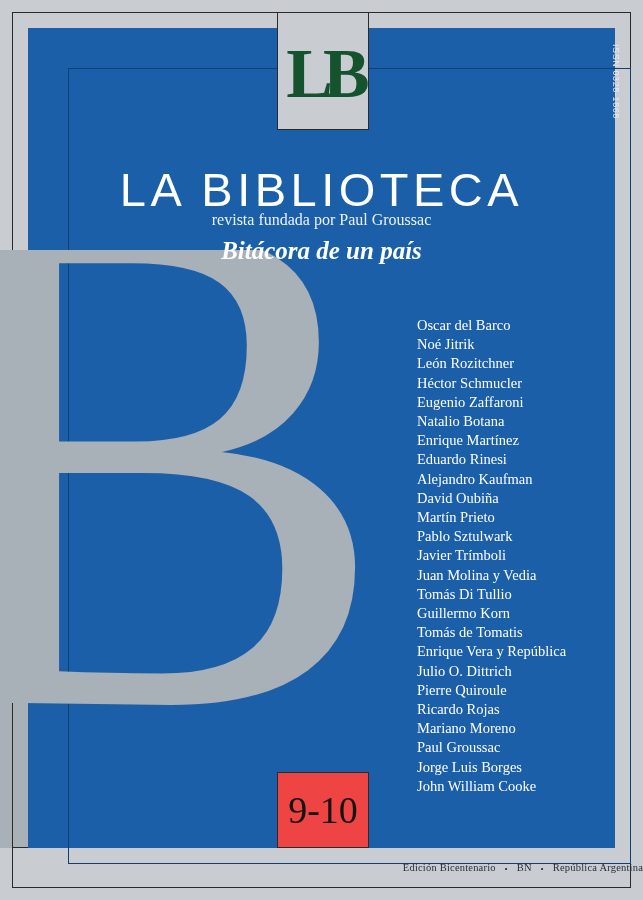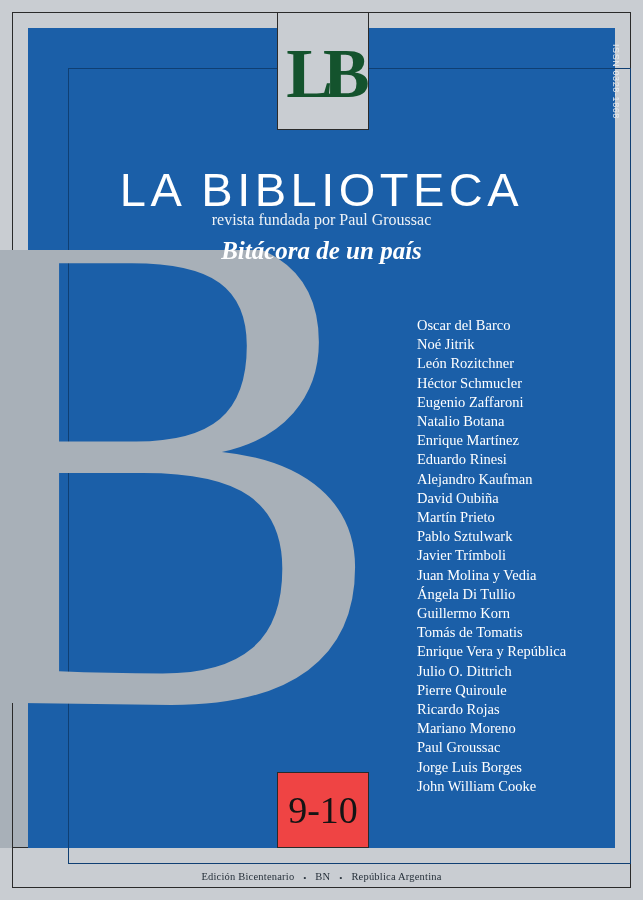--- a/index.html
+++ b/index.html
@@ -207,26 +207,25 @@
     color: #141414;
     letter-spacing: 0px;
   }
 
   
   .footer {
     position: absolute;
     left: 0;
     top: 862px;
     width: 643px;
-    text-align: center;
+    text-align: right;
     font-family: "Liberation Serif", serif;
     font-size: 10.5px;
     color: #26303a;
     letter-spacing: 0.2px;
-    margin-top: 9px;
   }
   .footer .sep {
     display: inline-block;
     margin: 0 6px;
     font-size: 9px;
     vertical-align: middle;
   }
 </style>
 </head>
 <body>
@@ -264,21 +263,21 @@
     <div class="author">Eugenio Zaffaroni</div>
     <div class="author">Natalio Botana</div>
     <div class="author">Enrique Martínez</div>
     <div class="author">Eduardo Rinesi</div>
     <div class="author">Alejandro Kaufman</div>
     <div class="author">David Oubiña</div>
     <div class="author">Martín Prieto</div>
     <div class="author">Pablo Sztulwark</div>
     <div class="author">Javier Trímboli</div>
     <div class="author">Juan Molina y Vedia</div>
-    <div class="author">Ángela Di Tullio</div>
+    <div class="author">Tomás Di Tullio</div>
     <div class="author">Guillermo Korn</div>
     <div class="author">Tomás de Tomatis</div>
     <div class="author">Enrique Vera y República</div>
     <div class="author">Julio O. Dittrich</div>
     <div class="author">Pierre Quiroule</div>
     <div class="author">Ricardo Rojas</div>
     <div class="author">Mariano Moreno</div>
     <div class="author">Paul Groussac</div>
     <div class="author">Jorge Luis Borges</div>
     <div class="author">John William Cooke</div>

